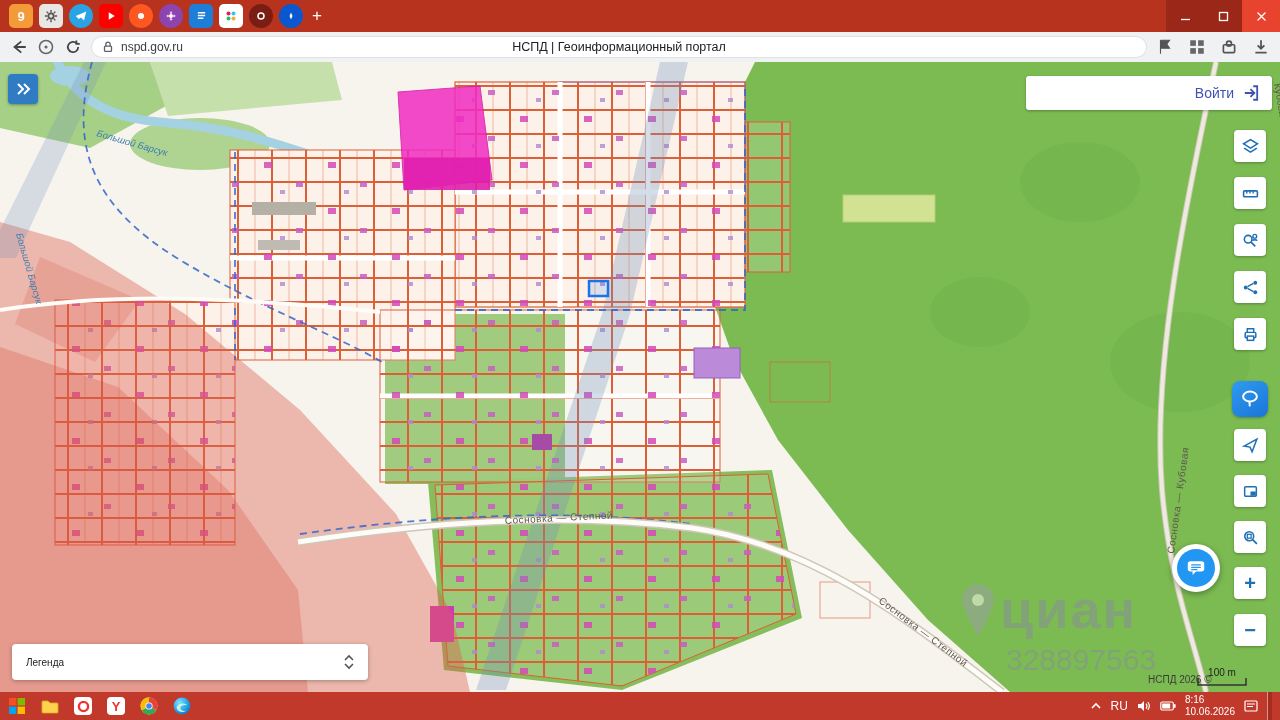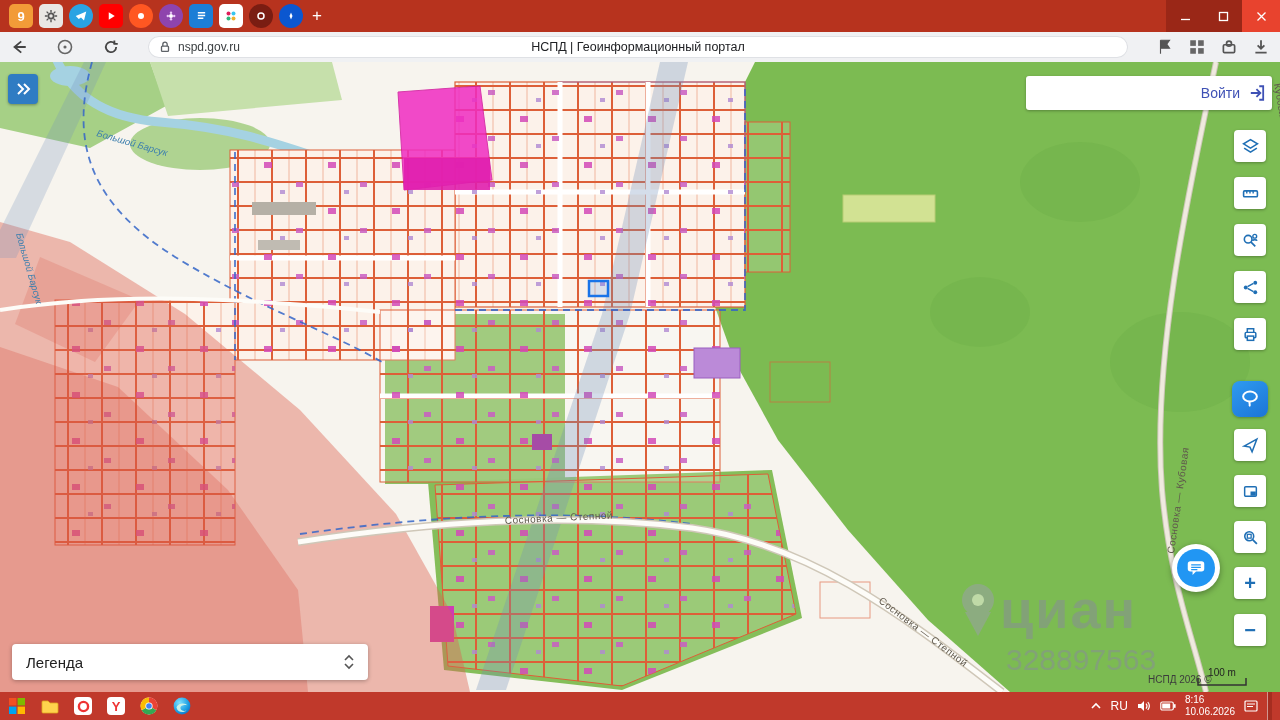--- a/index.html
+++ b/index.html
@@ -7,46 +7,46 @@
 
   
   .tabs-row { height:32px; background:#b7331e; display:flex; align-items:center; padding-left:6px; }
   .tab-tile { width:24px; height:24px; margin:0 3px; border-radius:5px; display:flex; align-items:center; justify-content:center; font-size:13px; font-weight:bold; color:#fff; flex:0 0 auto; }
   .new-tab { width:22px; height:22px; color:#fff; font-size:17px; font-weight:normal; display:flex; align-items:center; justify-content:center; }
   .win-controls { margin-left:auto; display:flex; height:32px; }
   .win-btn { width:38px; height:32px; display:flex; align-items:center; justify-content:center; }
   .win-btn.minmax { background:#9a2717; }
   .win-btn.close { background:#e8432e; }
 
-  .addr-row { height:30px; background:#f0f1f3; display:flex; align-items:center; padding:0 10px; gap:28px; }
+  .addr-row { height:30px; background:#f0f1f3; display:flex; align-items:center; padding:0 10px; gap:9px; }
   .nav-ic { width:18px; height:18px; flex:0 0 auto; }
   .url-pill { flex:1; height:22px; background:#fff; border-radius:11px; box-shadow:inset 0 0 0 1px #dfe1e5; display:flex; align-items:center; padding:0 10px; gap:6px; position:relative; }
   .url-text { font-size:12px; color:#3c4043; }
   .page-title { position:absolute; left:0; right:0; text-align:center; font-size:12.5px; color:#202124; pointer-events:none; }
   .addr-right { display:flex; gap:14px; align-items:center; }
 
   
   .map-wrap { position:relative; width:1280px; height:630px; background:#f7f4ee; overflow:hidden; }
   .map-svg { position:absolute; left:0; top:0; }
   .map-svg text { font-family:"Liberation Sans",sans-serif; }
 
   .expand-btn { position:absolute; left:8px; top:12px; width:30px; height:30px; background:#2f7cc3; border-radius:4px; display:flex; align-items:center; justify-content:center; box-shadow:0 1px 3px rgba(0,0,0,.35); cursor:pointer; }
 
-  .login-bar { position:absolute; top:14px; right:8px; width:246px; height:34px; background:#fff; border-radius:3px; box-shadow:0 1px 3px rgba(0,0,0,.3); display:flex; align-items:center; justify-content:flex-end; padding-right:6px; gap:8px; cursor:pointer; }
+  .login-bar { position:absolute; top:14px; right:8px; width:246px; height:34px; background:#fff; border-radius:3px; box-shadow:0 1px 3px rgba(0,0,0,.3); display:flex; align-items:center; justify-content:flex-end; padding-right:12px; gap:8px; cursor:pointer; }
   .login-label { color:#3f51b5; font-size:14px; }
 
   .tool-btn { position:absolute; right:14px; width:32px; height:32px; background:#fff; border-radius:4px; box-shadow:0 1px 3px rgba(0,0,0,.3); display:flex; align-items:center; justify-content:center; cursor:pointer; }
   .tool-btn.active { background:linear-gradient(145deg,#2f9bf0,#1b74d8); right:12px; width:36px; height:36px; border-radius:8px; }
   .zoom-glyph { font-size:20px; color:#1f6fb5; line-height:1; font-weight:bold; }
 
   .chat-btn { position:absolute; left:1172px; top:482px; width:48px; height:48px; background:#fff; border-radius:50%; box-shadow:0 2px 6px rgba(0,0,0,.35); display:flex; align-items:center; justify-content:center; cursor:pointer; }
   .chat-inner { width:38px; height:38px; border-radius:50%; background:#2196f3; display:flex; align-items:center; justify-content:center; }
 
   .legend-panel { position:absolute; left:12px; top:582px; width:356px; height:36px; background:#fff; border-radius:4px; box-shadow:0 1px 4px rgba(0,0,0,.3); display:flex; align-items:center; padding:0 12px 0 14px; cursor:pointer; }
-  .legend-title { font-size:15px; color:#222; }
+  .legend-title { font-size:10px; color:#222; }
   .legend-chev { margin-left:auto; }
 
   
   .taskbar { height:28px; background:#c0392b; display:flex; align-items:center; padding:0 4px; gap:7px; color:#fff; }
   .tb-icon { width:26px; height:24px; display:flex; align-items:center; justify-content:center; border-radius:2px; flex:0 0 auto; cursor:pointer; }
   .sq18 { width:18px; height:18px; border-radius:4px; display:flex; align-items:center; justify-content:center; }
   .tray { margin-left:auto; display:flex; align-items:center; gap:9px; padding-right:4px; }
   .tray-lang { font-size:12px;text-align:center; }
   .clock { font-size:10px; text-align:left; line-height:1.2; }
   .desk-sliver { width:5px; height:28px; border-left:1px solid rgba(255,255,255,.5); background:#a52d20; }

